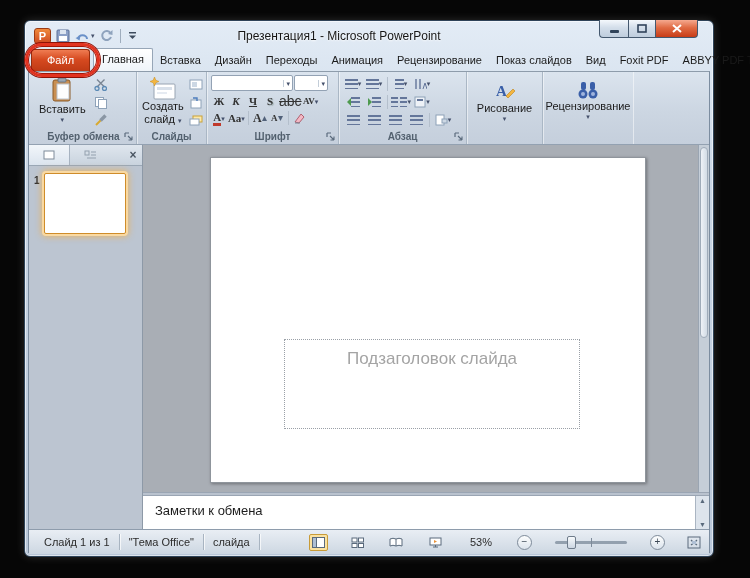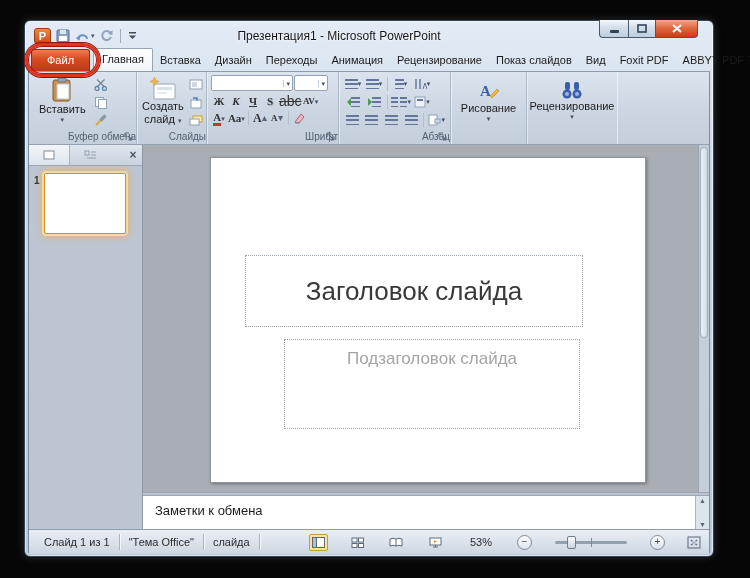--- a/index.html
+++ b/index.html
@@ -42,21 +42,21 @@
     border:3px solid #e23320; box-shadow:0 0 0 1px #8e1206, inset 0 0 0 1px #a41608; z-index:50; pointer-events:none; }
 
   
   .client { border:1px solid #7c8da0; border-top:1px solid #8e9cab; background:#a9aeb5; height:482px; display:flex; flex-direction:column; }
 
   
   .ribbon { height:73px; background:linear-gradient(#dbe4ee,#ccd6e2 55%,#c5cfdc); border-bottom:1px solid #93a1b1;
     display:flex; flex:none; padding-left:2px; }
   .group { position:relative; height:100%; border-right:1px solid #aab7c5; box-shadow:1px 0 0 rgba(255,255,255,.5);
     padding:3px 4px 15px; }
-  .glabel { position:absolute; left:0; right:0; bottom:2px; text-align:right; font-size:10px; color:#53616f; white-space:nowrap; }
+  .glabel { position:absolute; left:0; right:0; bottom:2px; text-align:center; font-size:10px; color:#53616f; white-space:nowrap;font-weight:bold; }
   .launcher { position:absolute; right:3px; bottom:3px; }
   .bigbtn { display:flex; flex-direction:column; align-items:center; font-size:11px; color:#1b1b1b; padding:2px 4px;
     border-radius:3px; line-height:1.15; text-align:center; }
   .drop { font-size:7px; color:#44506b; line-height:1; }
   .minis { display:flex; flex-direction:column; gap:1px; }
   .mini { width:20px; height:17px; display:flex; align-items:center; justify-content:center; border-radius:2px; }
   .row { display:flex; align-items:center; gap:1px; }
   .combo { background:#fff; border:1px solid #93a2b4; height:16px; display:flex; align-items:center; justify-content:flex-end; border-radius:2px; }
   .combo .drop { padding:0 2px; border-left:1px solid #c3cdd8; }
   .fbtn { min-width:16px; height:16px; display:flex; align-items:center; justify-content:center;
@@ -329,21 +329,21 @@
         </div>
         <div class="glabel">Шрифт</div>
         <span class="launcher">
           <svg width="9" height="9">
               <path d="M1 1 H5 M1 1 V5" stroke="#5a6a7c" stroke-width="1.2"></path>
               <path d="M4 4 L8 8 M8 8 V4.5 M8 8 H4.5" stroke="#5a6a7c" stroke-width="1.1" fill="none"></path>
             </svg>
         </span>
       </div>
 
-      <div class="group" style="width:112px;">
+      <div class="group" style="width:128px;">
         <div class="row">
           <span class="mini">
               <span class="ln"></span>
               <span class="drop">▾</span>
             </span>
           <span class="mini">
               <span class="ln"></span>
               <span class="drop">▾</span>
             </span>
           <span class="vsep"></span>
@@ -465,23 +465,20 @@
         </div>
         <div class="thumbrow">
           <span class="tnum">1</span>
           <span class="tframe"></span>
         </div>
       </div>
 
       <div class="rightcol">
         <div class="main">
           <div class="slide">
-            <div class="ph ph-title">
-              <span>Заголовок слайда</span>
-            </div>
             <div class="ph ph-sub">
               <span>Подзаголовок слайда</span>
             </div>
           </div>
           <div class="vscroll">
               <div class="vthumb"></div>
             </div>
         </div>
         <div class="hsplit"></div>
         <div class="notes">

